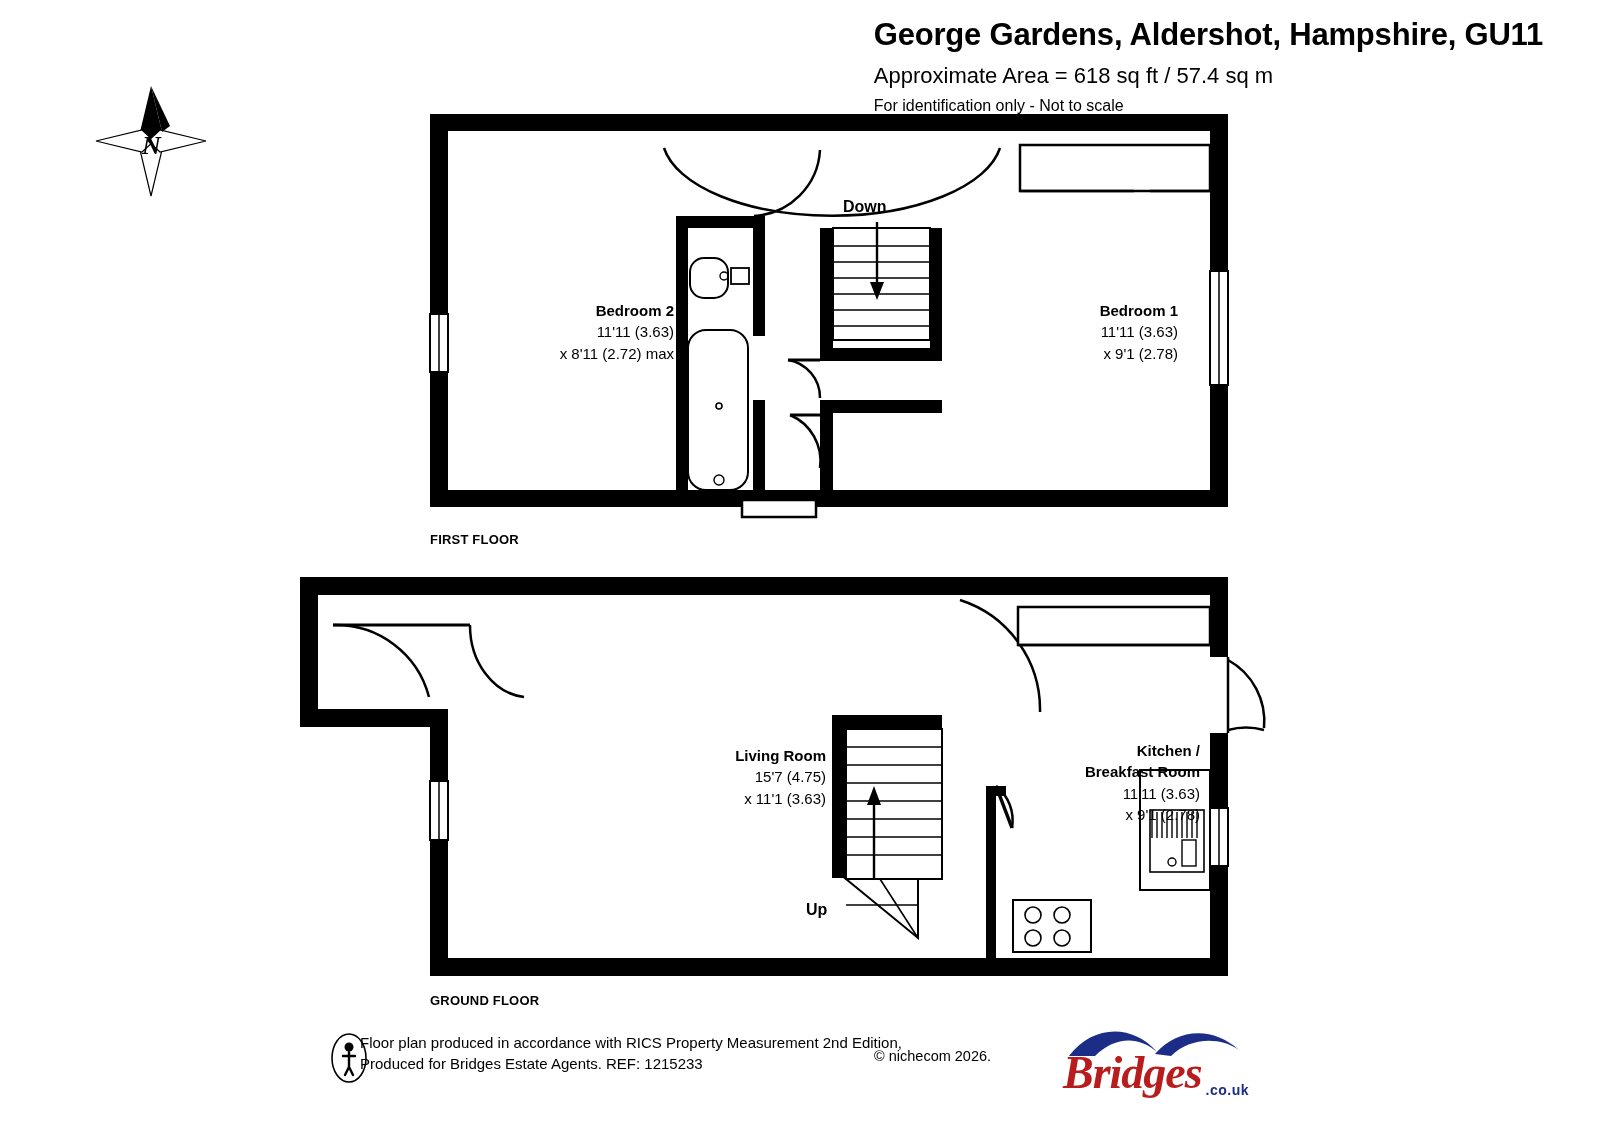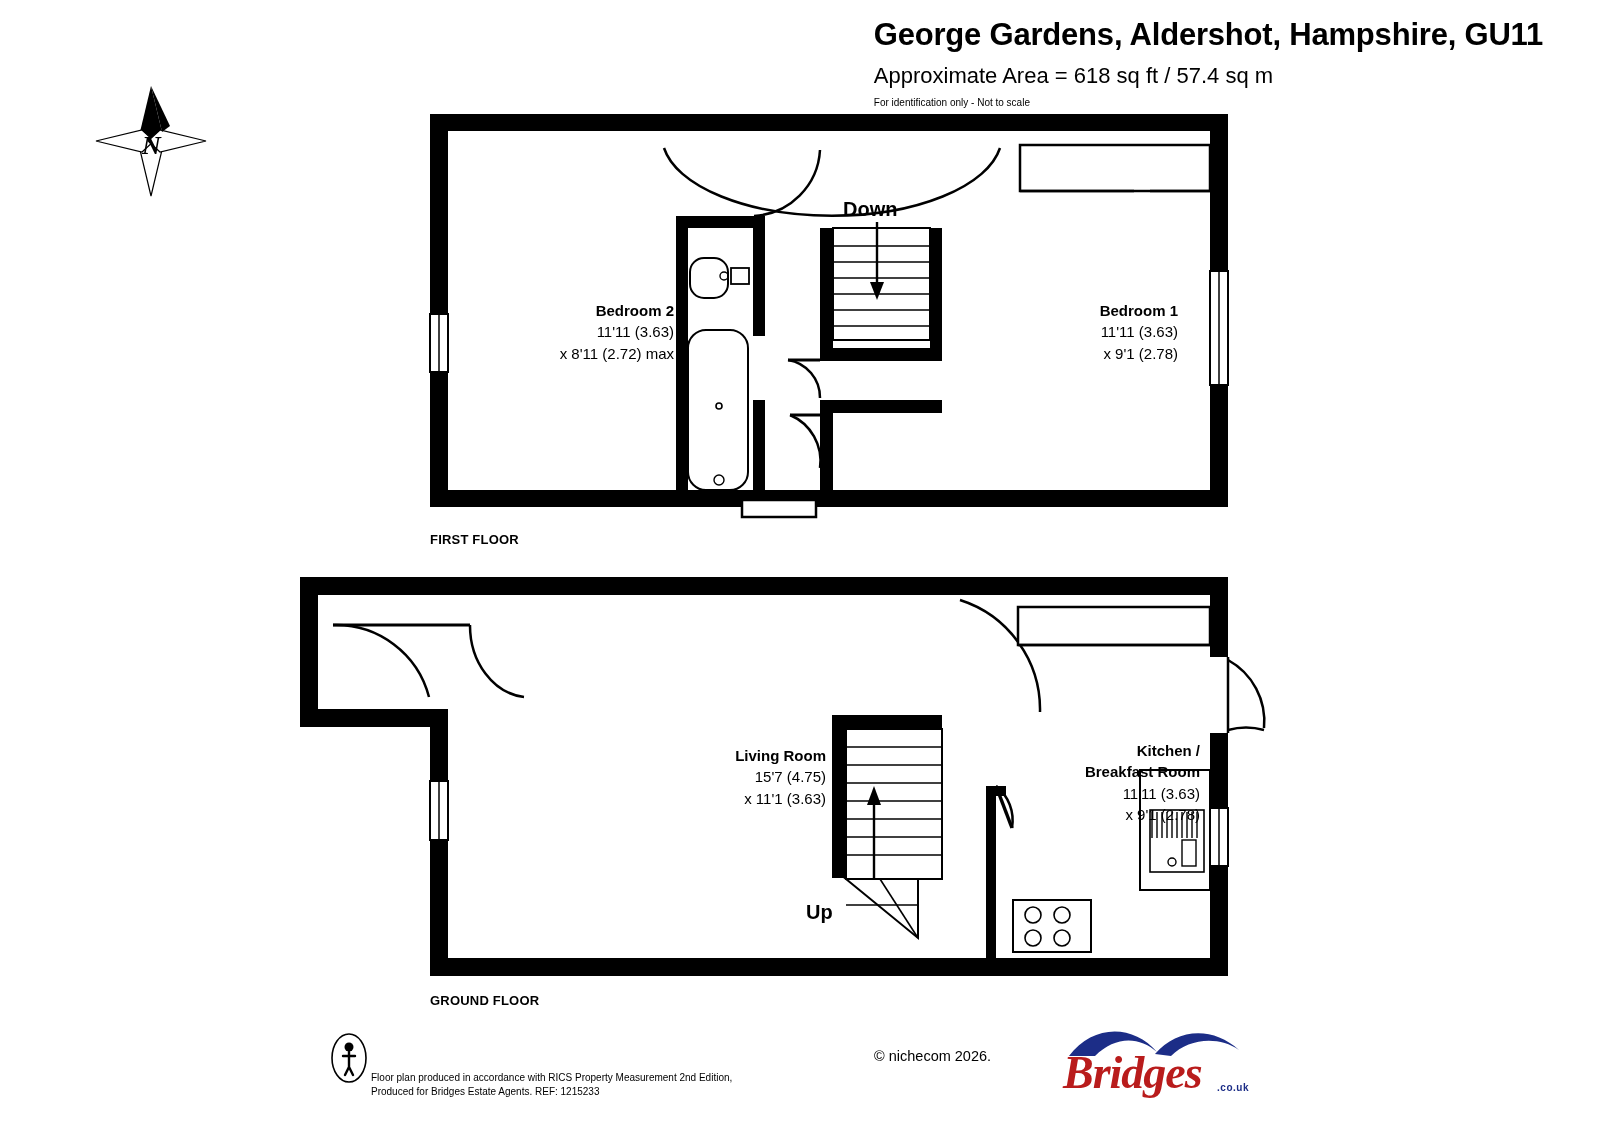--- a/index.html
+++ b/index.html
@@ -32,21 +32,21 @@
     font-weight: bold;
     letter-spacing: -0.2px;
     line-height: 1.1;
   }
   #area {
     font-size: 22px;
     margin-top: 12px;
     line-height: 1.1;
   }
   #disclaimer {
-    font-size: 10px;
+    font-size: 16px;
     margin-top: 9px;
     line-height: 1.1;
   }
 
   
   #compass {
     position: absolute;
     left: 92px;
     top: 82px;
     width: 118px;
@@ -73,34 +73,33 @@
   }
   .room-label .rname { font-weight: bold; }
 
   #label-bedroom2 { left: 456px; top: 300px; width: 218px; }
   #label-bedroom1 { left: 960px; top: 300px; width: 218px; }
   #label-living   { left: 506px; top: 745px; width: 320px; }
   #label-kitchen  { left: 950px; top: 740px; width: 250px; }
 
   .stair-word {
     position: absolute;
-    font-size: 20px;
+    font-size: 16px;
     font-weight: bold;
   }
   #word-down { left: 843px; top: 198px; }
   #word-up   { left: 806px; top: 901px; }
 
   
   #footer-text {
     position: absolute;
-    left: 371px;
+    left: 360px;
     top: 1032px;
-    font-size: 10px;
+    font-size: 15px;
     line-height: 1.42;
-    margin-top: 39px;
   }
   #footer-person {
     position: absolute;
     left: 331px;
     top: 1033px;
     width: 36px;
     height: 50px;
   }
   #copyright {
     position: absolute;
@@ -123,21 +122,21 @@
     font-size: 46px;
     font-weight: bold;
     font-style: italic;
     color: #b91c1c;
     letter-spacing: -1px;
   }
   #brand .brand-tld {
     position: absolute;
     right: 4px;
     top: 60px;
-    font-size: 10px;
+    font-size: 14px;
     font-weight: bold;
     color: #1c2d87;
     letter-spacing: 0.5px;
   }
 </style>
 </head>
 <body>
 
 <div id="header">
   <div id="title">George Gardens, Aldershot, Hampshire, GU11</div>

